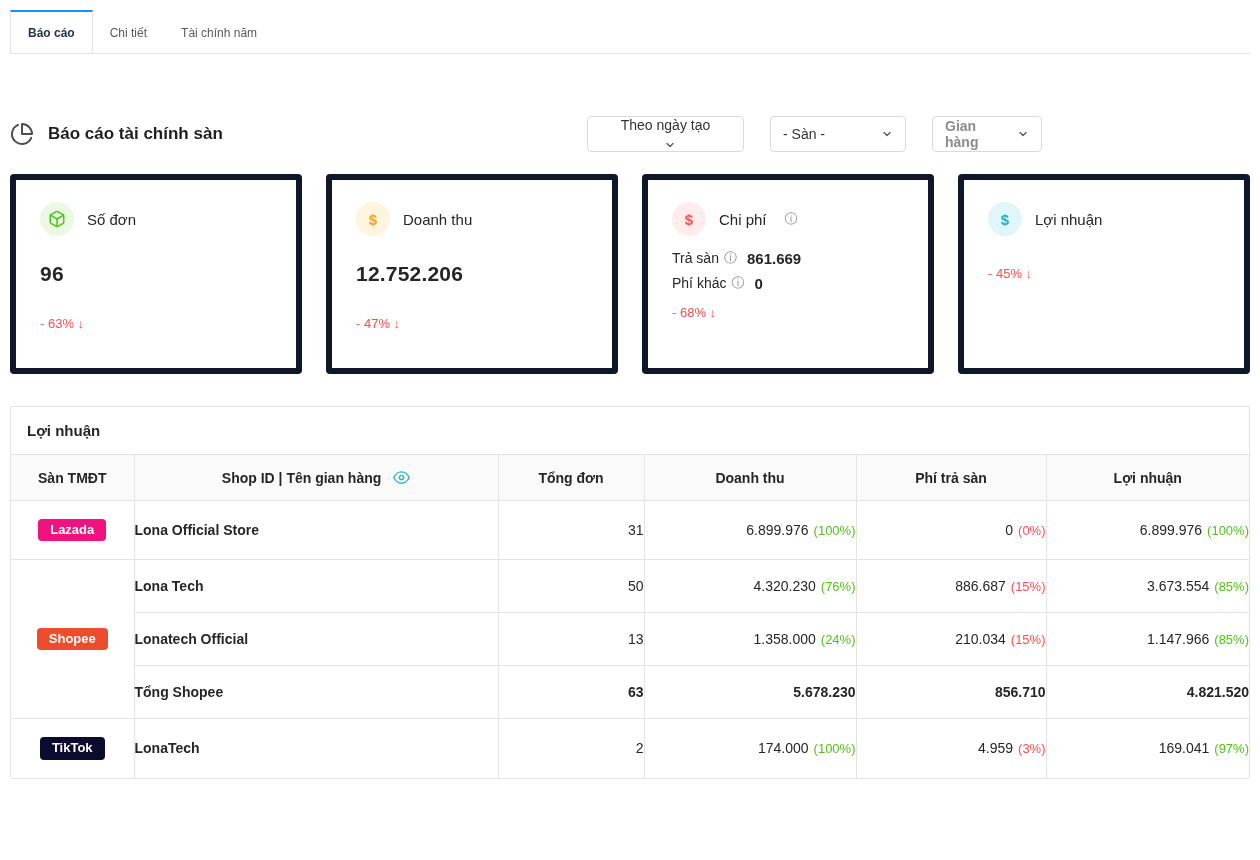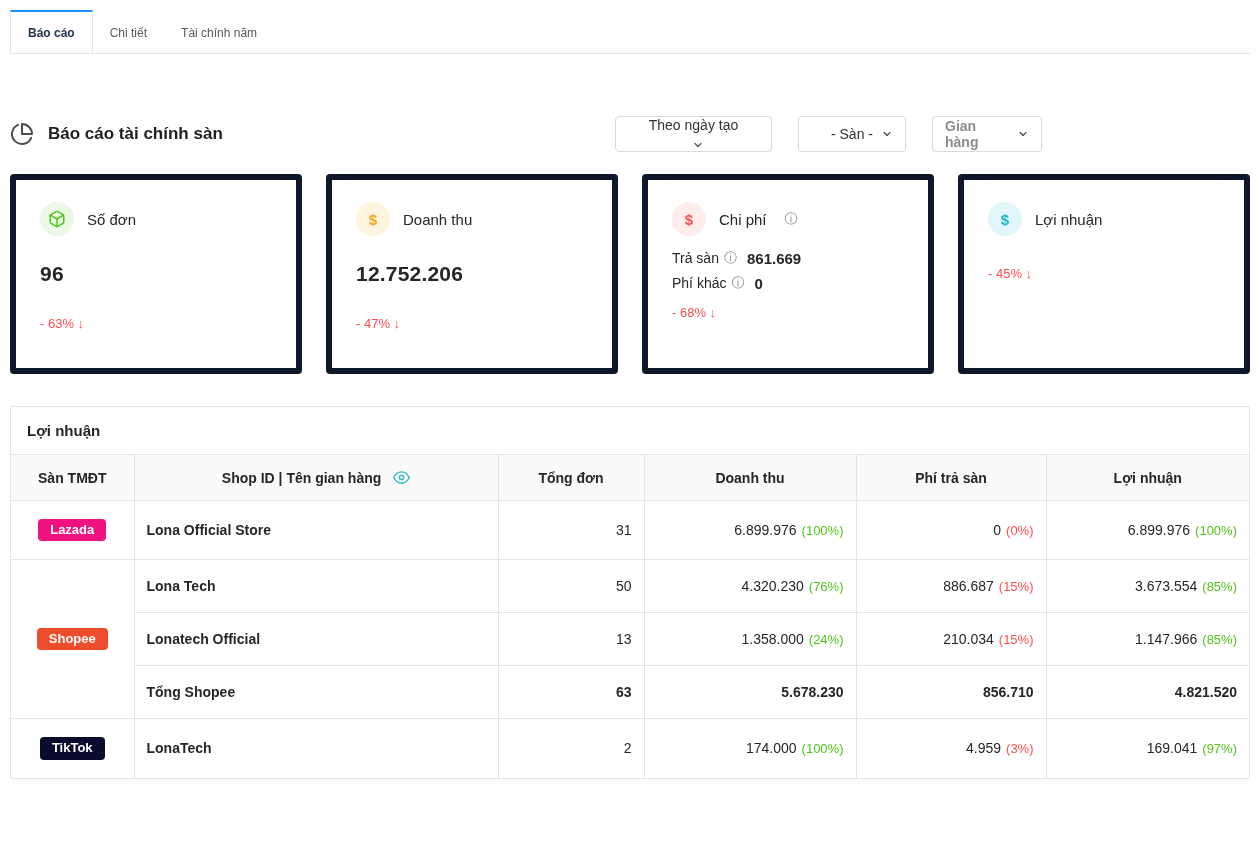--- a/index.html
+++ b/index.html
@@ -28,21 +28,21 @@
   .hdr-icon { width:24px; height:24px; color:#4d4d4d; margin-right:14px; display:flex; }
   .hdr-icon svg { width:24px; height:24px; }
   .hdr-title { font-size:17px; font-weight:700; color:#1f1f1f; }
   .filters { display:flex; gap:26px; margin-left:auto; margin-right:208px; }
   .select {
     height:36px; border:1px solid #d9d9d9; border-radius:4px; background:#fff;
     display:flex; align-items:center; justify-content:space-between;
     padding:0 12px; font-size:14px; color:#333; cursor:pointer;
   }
   .select.placeholder { color:#8c8c8c; }
-  .select.w1 { width:157px;flex-direction:column; } .select.w2 { width:108px;justify-content:flex-end; } .select.w3 { width:110px;font-weight:bold; }
+  .select.w1 { width:157px;flex-direction:column; } .select.w2 { width:136px; } .select.w3 { width:110px;font-weight:bold; }
   .chev { margin-left:8px; display:flex; color:#555; }
   .chev svg { width:12px; height:12px; }
 
   
   .cards { display:grid; grid-template-columns:repeat(4,1fr); gap:24px; margin-top:22px; }
   .card { border:6px solid #0f172a; border-radius:4px; background:#fff; padding:22px 24px 24px; min-height:200px; }
   .card-top { display:flex; align-items:center; gap:13px; }
   .cicon {
     width:34px; height:34px; border-radius:50%; flex:none;
     display:flex; align-items:center; justify-content:center;
@@ -63,21 +63,21 @@
   .card-cost .cdelta { margin-top:13px; }
 
   
   .table-card { border:1px solid #e4e4e4; margin-top:32px; border-radius:2px; }
   .table-title { font-size:15px; font-weight:700; padding:15px 16px; border-bottom:1px solid #e4e4e4; }
   table { width:100%; border-collapse:collapse; table-layout:fixed; }
   th {
     background:#fafafa; font-weight:700; font-size:14px; color:#262626;
     text-align:center; padding:14px 10px; border-bottom:1px solid #e4e4e4;
   }
-  td { padding:18px 12px; font-size:14px; border-bottom:1px solid #e4e4e4; vertical-align:middle; }
+  td { padding:18px 0; font-size:14px; border-bottom:1px solid #e4e4e4; vertical-align:middle; }
   th:not(:last-child), td:not(:last-child) { border-right:1px solid #e4e4e4; }
   tbody tr:last-child td { border-bottom:0; }
   .platform-cell { text-align:center; padding:18px 8px; }
   .badge {
     display:inline-block; padding:4px 12px; border-radius:4px;
     color:#fff; font-weight:700; font-size:13px; line-height:1.1; white-space:nowrap;
   }
   .shop-cell { font-weight:700; text-align:left; }
   .num-cell { text-align:right; }
   .pct { margin-left:5px; font-size:13px; }

